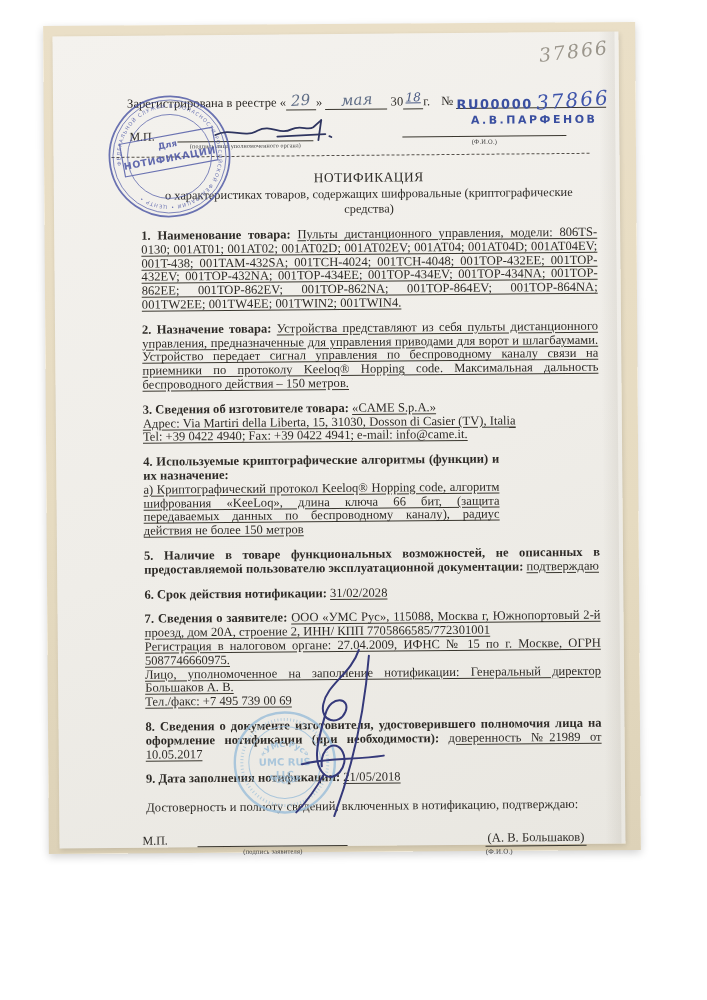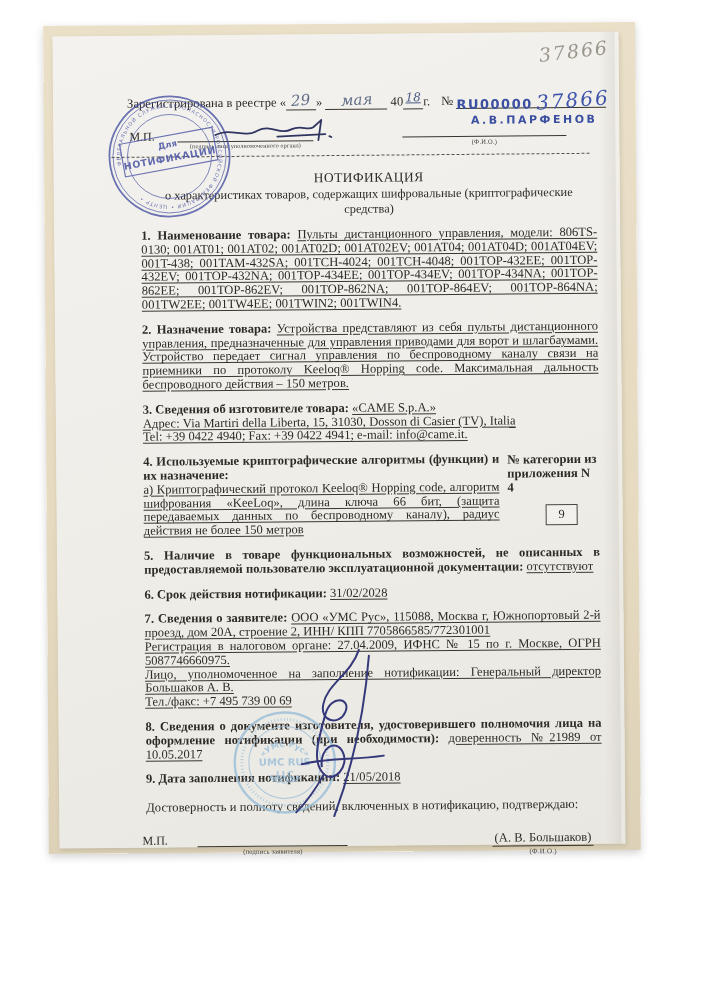--- a/index.html
+++ b/index.html
@@ -71,38 +71,38 @@
     margin:10px 0 0 38px;width:30px;height:19px;border:1.2px solid #4a463e;
     text-align:center;font-size:12.5px;line-height:19px;font-weight:normal;
     background:rgba(255,255,255,0.25);
   }
   .confirm{font-size:12.6px;margin-top:14px;}
   .footer-row{display:flex;align-items:flex-start;margin-top:18px;}
   .mp-bottom{font-size:12px;margin-left:-4px;}
   .sig-block{margin-left:30px;width:150px;text-align:center;}
   .sig-block .line{border-bottom:1px solid #3a372f;height:13px;}
   .sig-block .cap{font-size:6.5px;}
-  .name-block{margin-left:auto;margin-right:9px;text-align:center;}
+  .name-block{margin-left:auto;margin-right:16px;}
   .name-block .nm{font-size:12.6px;border-bottom:1px solid #3a372f;padding:0 2px;}
   .name-block .cap{font-size:7px;}
 </style>
 </head>
 <body>
 
 <div class="backing"></div>
 
 <div class="paper">
 
   <div class="pencil-note">37866</div>
 
   <div class="reg-row">
     <span>Зарегистрирована в реестре</span>
     <span>«</span><span class="fill" style="width:30px"><span class="hw hw-day">29</span></span><span>»</span>
     <span class="fill" style="width:62px"><span class="hw hw-month">мая</span></span>
-    <span>40</span><span class="fill" style="width:20px"><span class="hw hw-year">18</span></span><span>г.</span>
+    <span>30</span><span class="fill" style="width:20px"><span class="hw hw-year">18</span></span><span>г.</span>
     <span style="margin-left:8px">№</span>
     <span class="fill" style="width:150px"><span class="stamp-blue reg-prefix">RU00000</span> <span class="hw hw-regnum">37866</span></span>
   </div>
 
   <div class="official-name">А.В.ПАРФЕНОВ</div>
 
   <div class="mp-top">М.П.</div>
 
   <div class="sigline-left">
     <div class="line"></div>
@@ -123,28 +123,23 @@
     <p class="para"><span class="b">1. Наименование товара: </span><span class="u">Пульты дистанционного управления, модели: 806TS-0130; 001AT01; 001AT02; 001AT02D; 001AT02EV; 001AT04; 001AT04D; 001AT04EV; 001T-438; 001TAM-432SA; 001TCH-4024; 001TCH-4048; 001TOP-432EE; 001TOP-432EV; 001TOP-432NA; 001TOP-434EE; 001TOP-434EV; 001TOP-434NA; 001TOP-862EE; 001TOP-862EV; 001TOP-862NA; 001TOP-864EV; 001TOP-864NA; 001TW2EE; 001TW4EE; 001TWIN2; 001TWIN4.</span></p>
 
     <p class="para"><span class="b">2. Назначение товара: </span><span class="u">Устройства представляют из себя пульты дистанционного управления, предназначенные для управления приводами для ворот и шлагбаумами. Устройство передает сигнал управления по беспроводному каналу связи на приемники по протоколу Keeloq® Hopping code. Максимальная дальность беспроводного действия – 150 метров.</span></p>
 
     <p class="para"><span class="b">3. Сведения об изготовителе товара: </span><span class="u">«CAME S.p.A.»</span><span class="u blk">Адрес: Via Martiri della Liberta, 15, 31030, Dosson di Casier (TV), Italia</span><span class="u blk">Tel: +39 0422 4940; Fax: +39 0422 4941; e-mail: info@came.it.</span></p>
 
     <div class="sec4">
       <div class="sec4-left">
         <p class="para" style="margin-top:0"><span class="b">4. Используемые криптографические алгоритмы (функции) и их назначение: </span><span class="u blk">а) Криптографический протокол Keeloq® Hopping code, алгоритм шифрования «KeeLoq», длина ключа 66 бит, (защита передаваемых данных по беспроводному каналу), радиус действия не более 150 метров</span></p>
       </div>
-      <div class="sec4-right">
-        <div>№ категории из</div>
-        <div>приложения N 4</div>
-        <div class="cat-box">9</div>
-      </div>
     </div>
 
-    <p class="para"><span class="b">5. Наличие в товаре функциональных возможностей, не описанных в предоставляемой пользователю эксплуатационной документации: </span><span class="u">отсутствуют</span></p>
+    <p class="para"><span class="b">5. Наличие в товаре функциональных возможностей, не описанных в предоставляемой пользователю эксплуатационной документации: </span><span class="u">подтверждаю</span></p>
 
     <p class="para"><span class="b">6. Срок действия нотификации: </span><span class="u">31/02/2028</span></p>
 
     <p class="para"><span class="b">7. Сведения о заявителе: </span><span class="u">ООО «УМС Рус», 115088, Москва г, Южнопортовый 2-й проезд, дом 20А, строение 2, ИНН/ КПП 7705866585/772301001</span><span class="u blk">Регистрация в налоговом органе: 27.04.2009, ИФНС № 15 по г. Москве, ОГРН 5087746660975.</span><span class="u blk">Лицо, уполномоченное на заполнение нотификации:  Генеральный директор Большаков А. В.</span><span class="u blk">Тел./факс: +7 495 739 00 69</span></p>
 
     <p class="para"><span class="b">8. Сведения о документе изготовителя, удостоверившего полномочия лица на оформление нотификации (при необходимости): </span><span class="u">доверенность №21989 от 10.05.2017</span></p>
 
     <p class="para"><span class="b">9. Дата заполнения нотификации: </span><span class="u">21/05/2018</span></p>
 
     <p class="confirm">Достоверность и полноту сведений, включенных в нотификацию, подтверждаю:</p>

